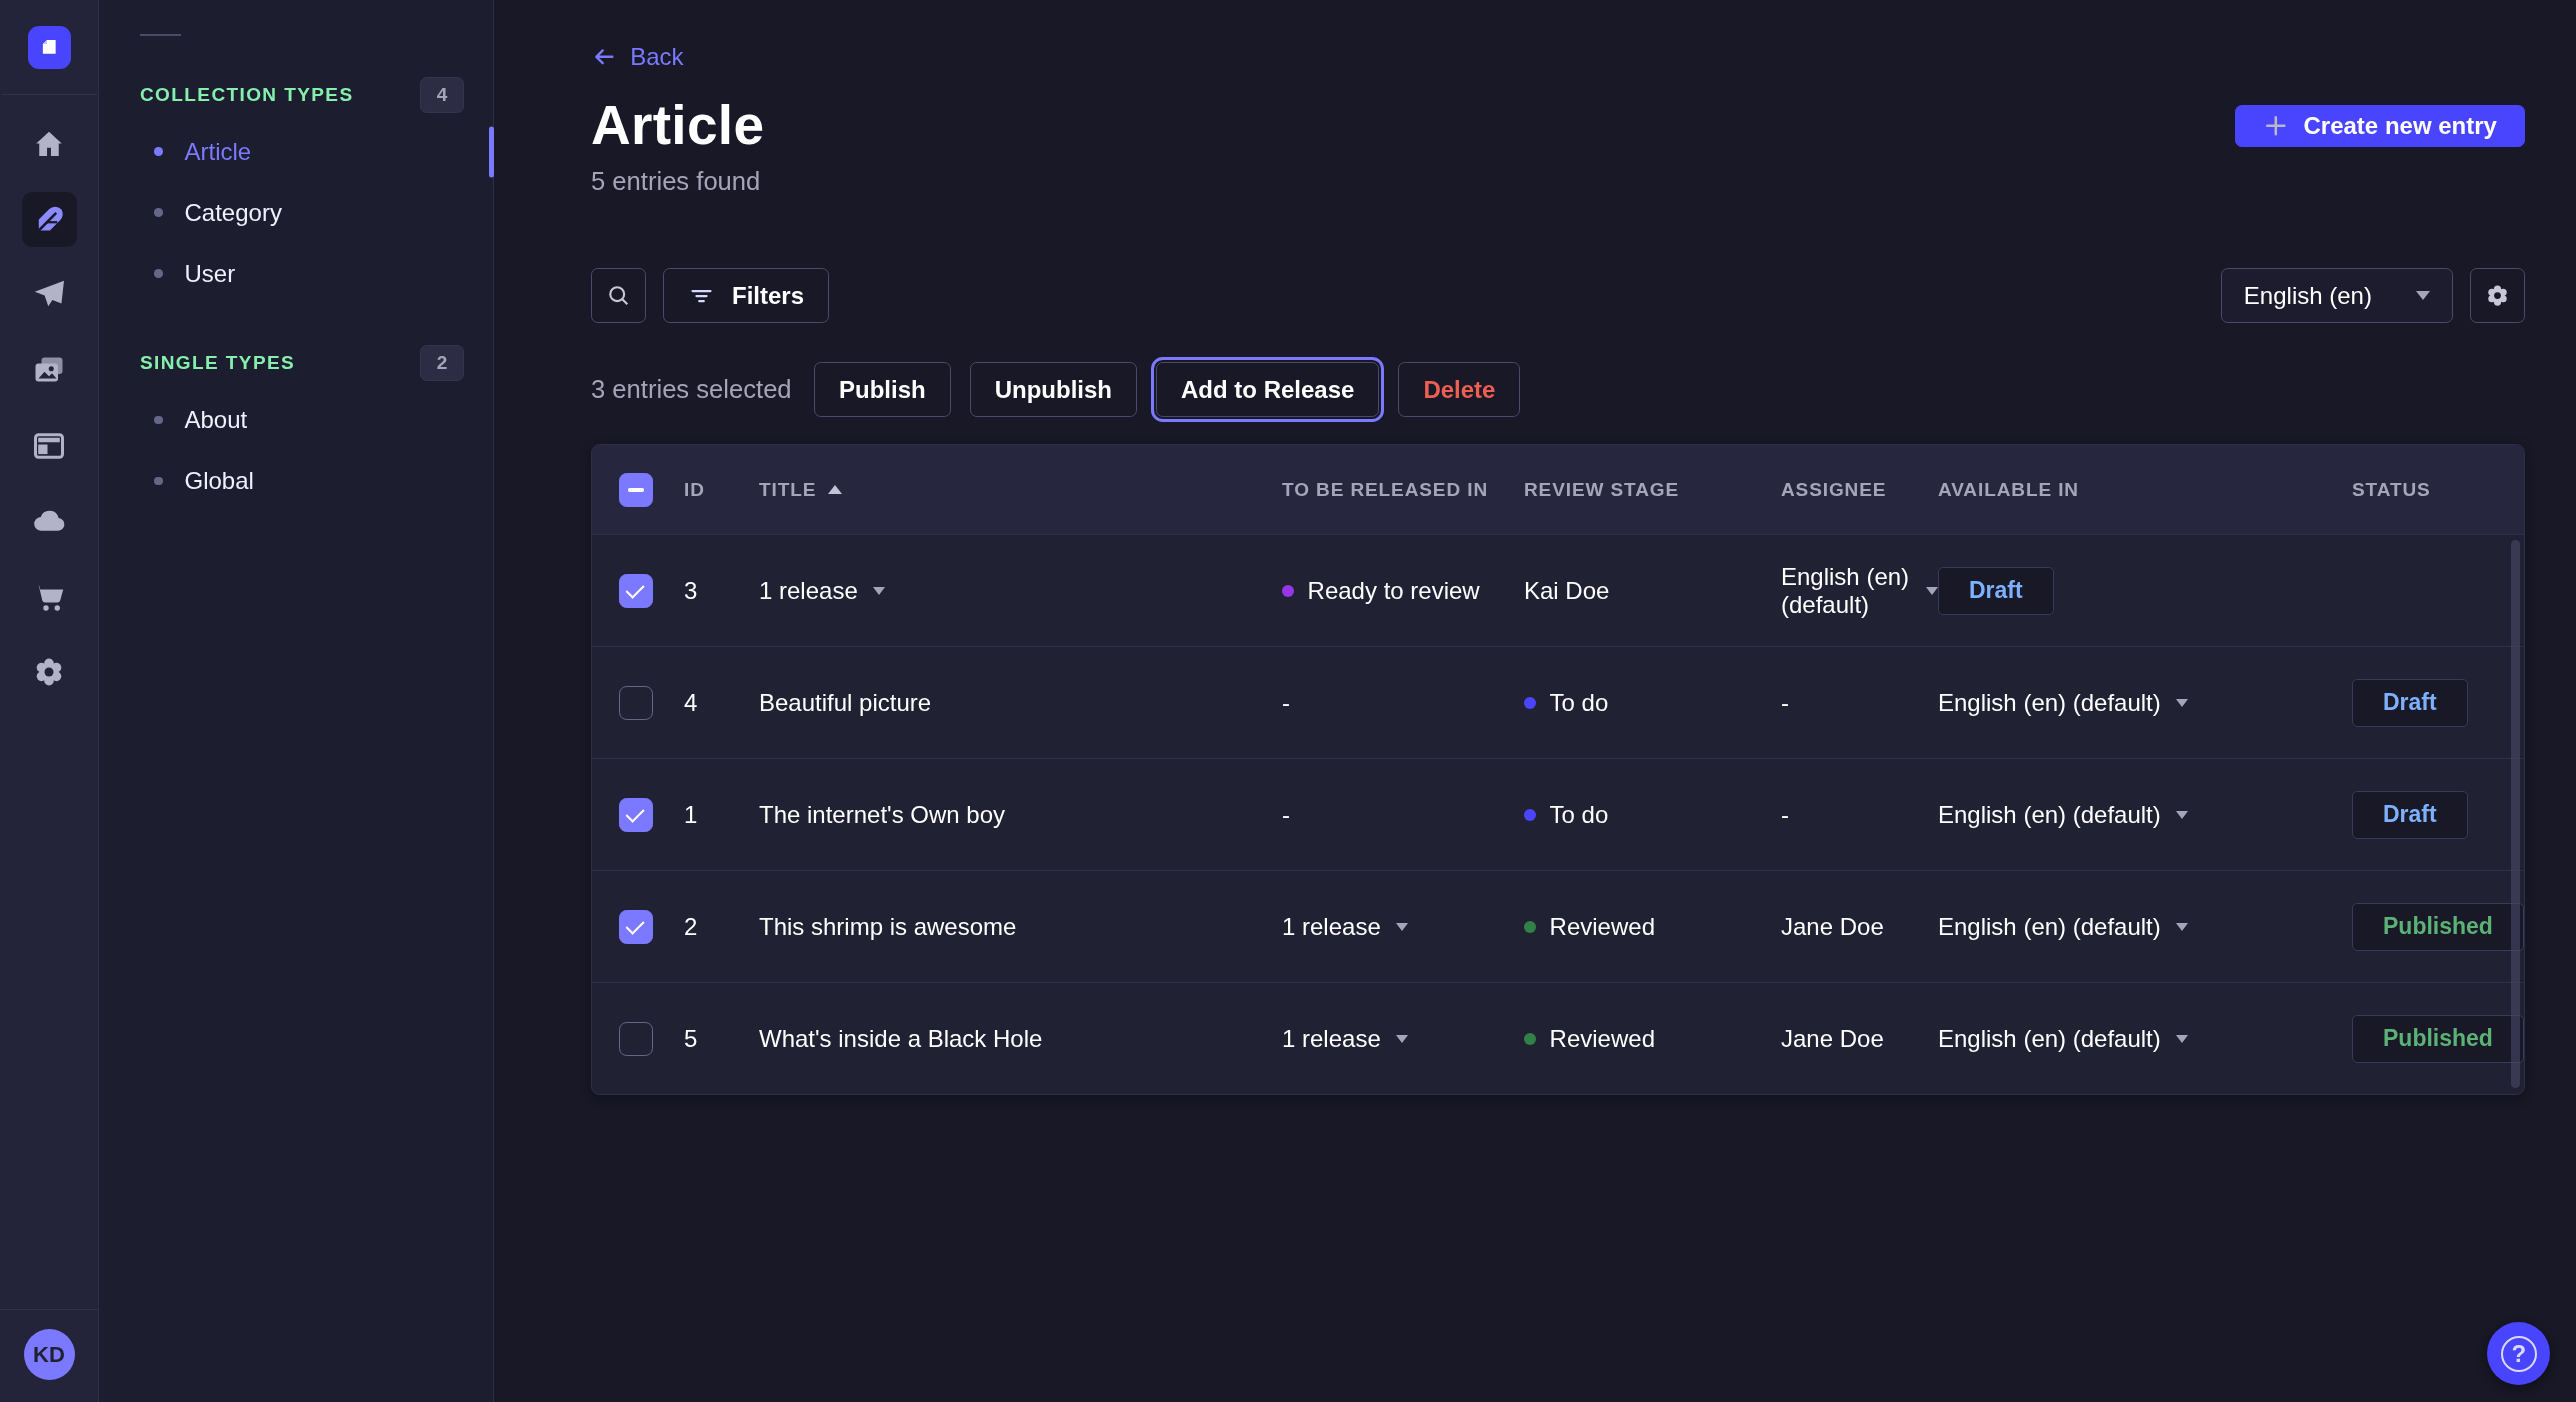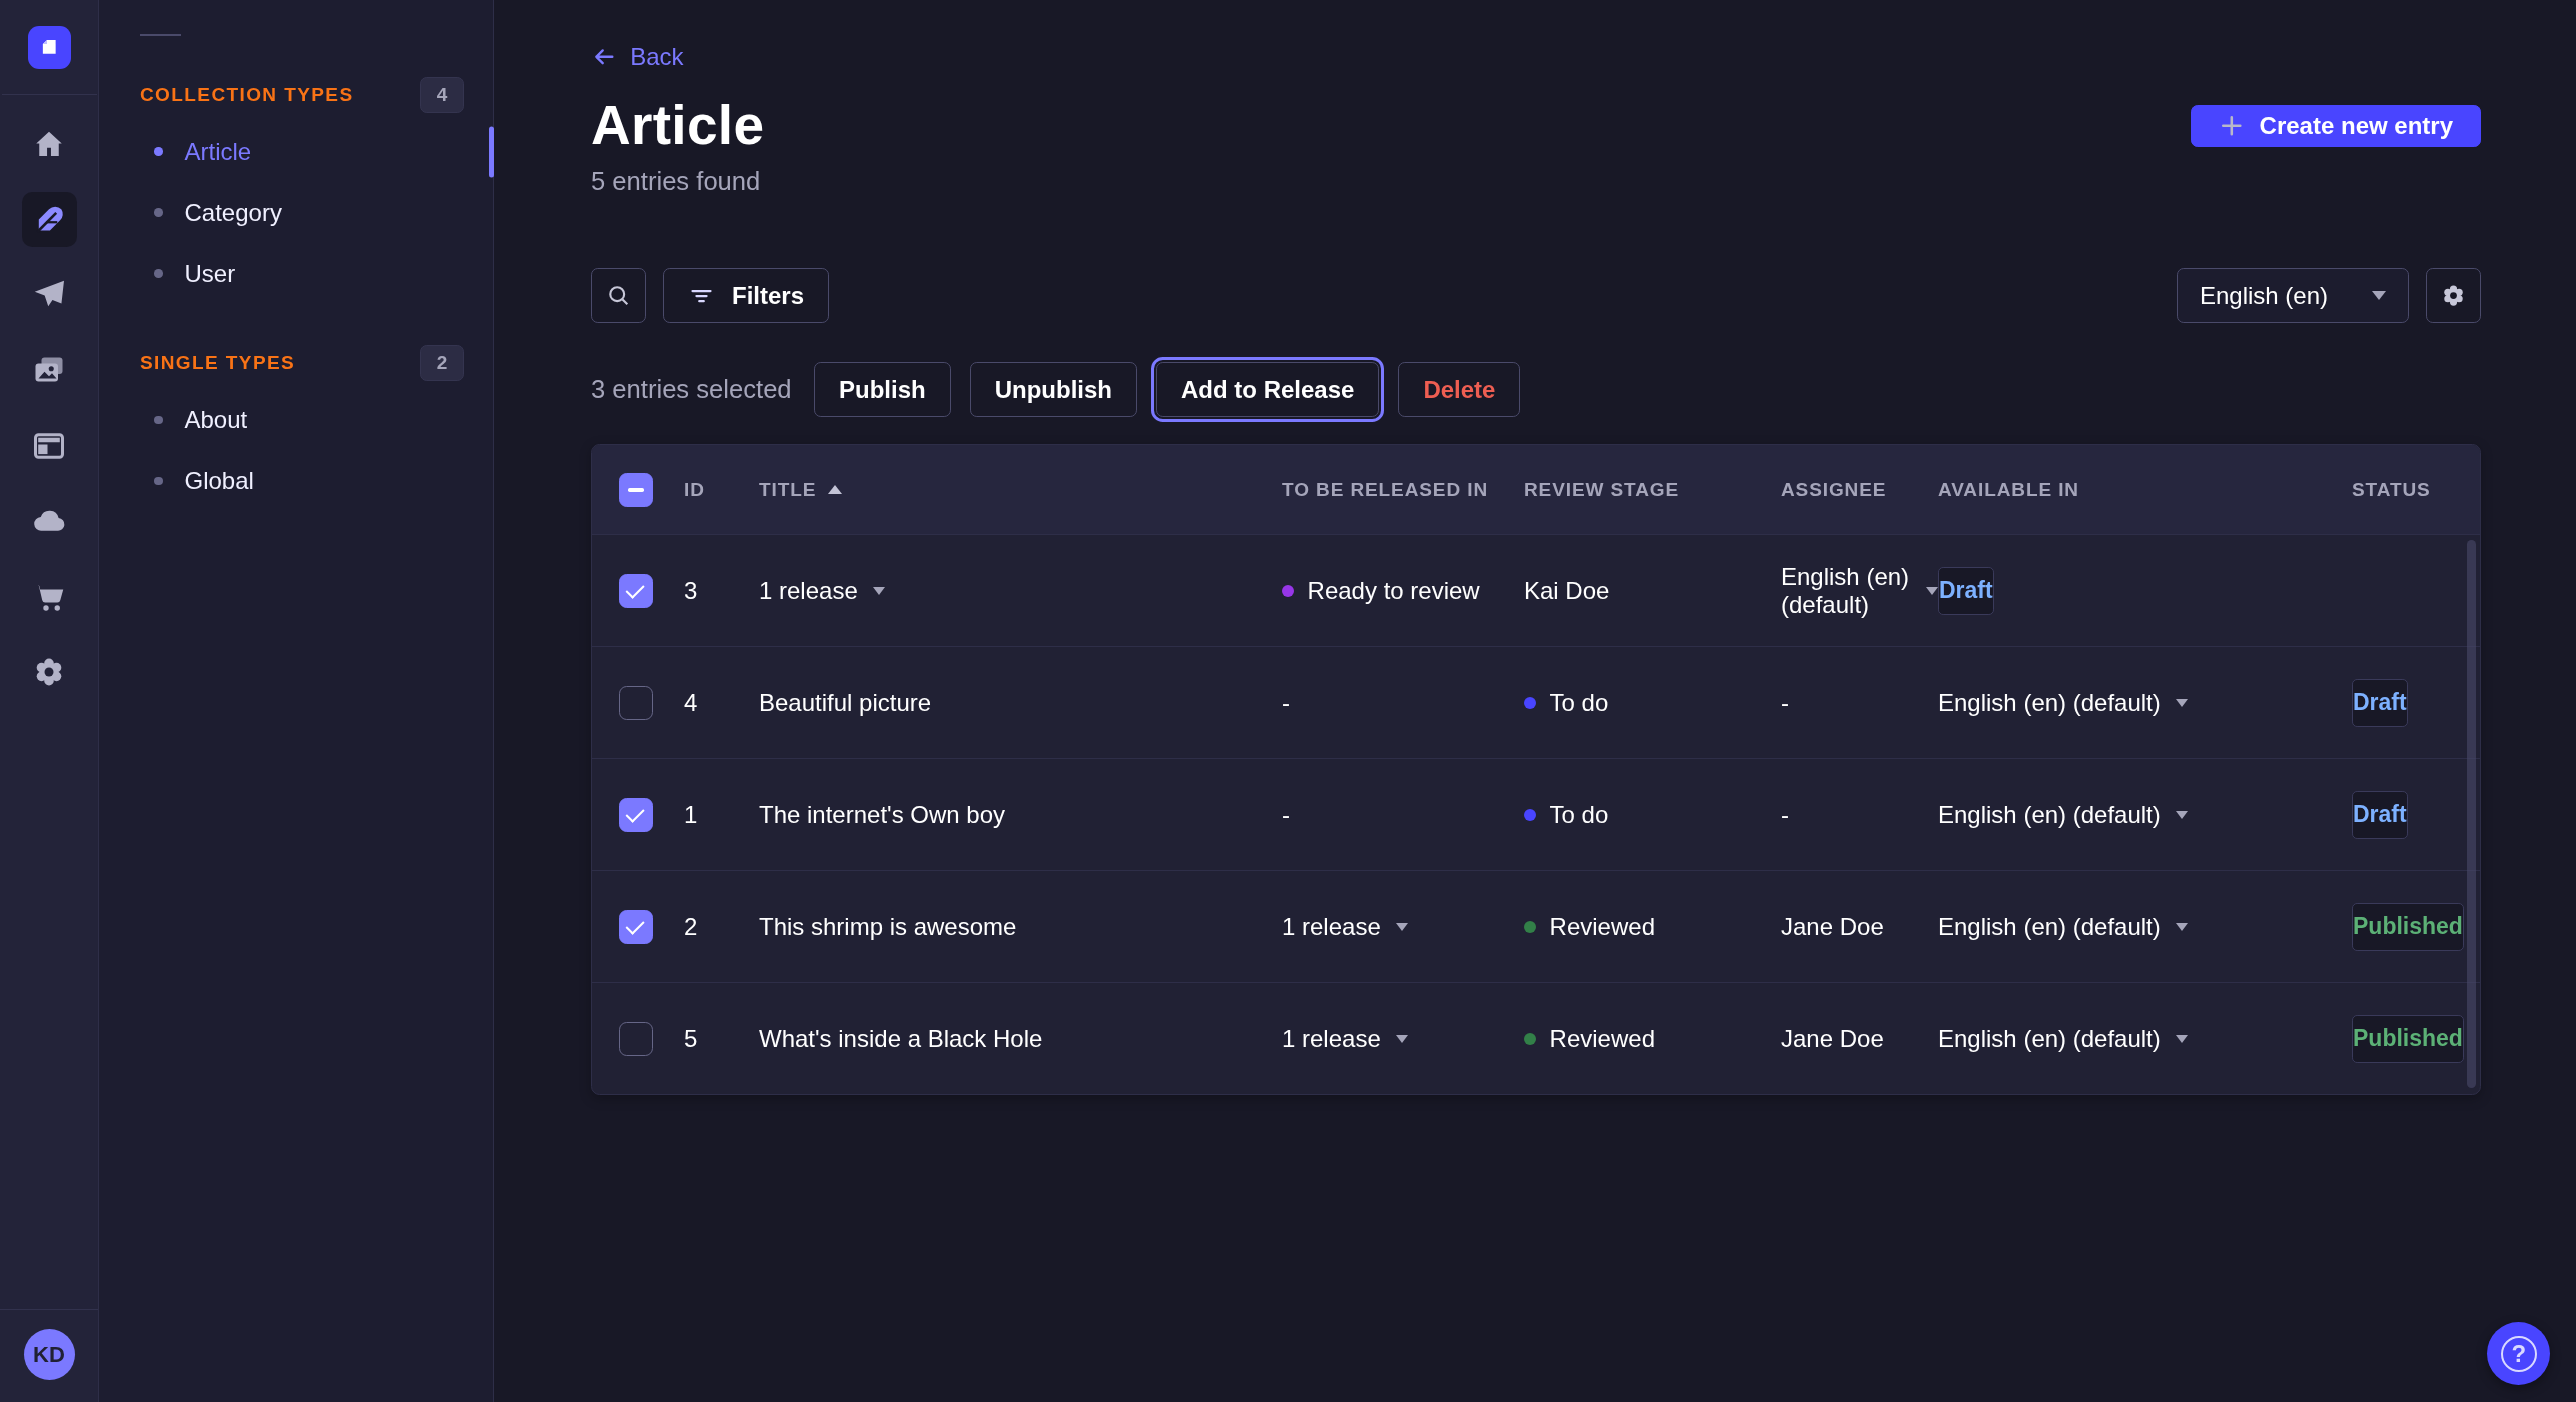--- a/index.html
+++ b/index.html
@@ -29,21 +29,21 @@
   .subnav {
     width:395px; background:#1d1d30; border-right:0.9px solid #2e2e48; flex-shrink:0;
     position:relative; display:flex; flex-direction:column;
   }
   .subnav-title-row { display:flex; align-items:center; justify-content:space-between; padding:31px 32px 0 41px; }
   .subnav-title { font-size:31px; font-weight:700; letter-spacing:0.2px; }
   .subnav-search-btn { width:49px; height:49px; border:0.9px solid #4a4a6a; background:transparent; border-radius:8.5px;
     display:flex; align-items:center; justify-content:center; cursor:pointer; }
   .subnav-divider { width:41px; height:1.7px; background:#4a4a6a; margin:34px 0 0 41px; }
   .section-header { display:flex; align-items:center; justify-content:space-between; padding:0 29px 0 41px; margin-top:41px; }
-  .section-label { font-size:19px; font-weight:700; letter-spacing:1.4px; color:#f97316; }
+  .section-label { font-size:19px; font-weight:700; letter-spacing:1.4px; color:#86efac; }
   .count-badge { min-width:44px; height:36px; padding:0 8.5px; background:#2c2c44; border:0.9px solid #34344f; border-radius:6.8px;
     color:#a5a5ba; font-size:19px; font-weight:600; display:flex; align-items:center; justify-content:center; }
   .nav-list { margin-top:8.5px; display:flex; flex-direction:column; }
   .nav-item { position:relative; height:61px; display:flex; align-items:center; gap:22px; padding-left:55px;
     font-size:24px; color:#f0f0ff; cursor:pointer; }
   .nav-item .bullet { width:8.5px; height:8.5px; border-radius:50%; background:#666687; flex-shrink:0; }
   .nav-item.active { color:#7b79ff; }
   .nav-item.active .bullet { background:#7b79ff; }
   .nav-item.active::after { content:""; position:absolute; right:-0.9px; top:50%; transform:translateY(-50%);
     width:5.1px; height:51px; border-radius:3.4px; background:#7b79ff; }
@@ -86,21 +86,21 @@
     display:flex; align-items:center; justify-content:center; cursor:pointer; flex-shrink:0; }
   .checkbox.checked, .checkbox.indeterminate { background:#7b79ff; border-color:#7b79ff; }
   .checkbox.checked::after { content:""; width:15.3px; height:7.7px; border-left:2.6px solid #fff; border-bottom:2.6px solid #fff;
     transform:rotate(-45deg) translate(0.9px,-1.7px); }
   .checkbox.indeterminate::after { content:""; width:15.3px; height:3.4px; background:#fff; border-radius:1.7px; }
   .sort-arrow { width:0; height:0; border-left:7.7px solid transparent; border-right:7.7px solid transparent; border-bottom:9.4px solid #c3c3d6; }
   .release-cell, .locale-cell { gap:15.3px; cursor:pointer; }
   .release-cell .caret-down, .locale-cell .caret-down { border-top-width:8.5px; border-left-width:6.8px; border-right-width:6.8px; }
   .stage-cell { gap:13.6px; }
   .stage-dot { width:12px; height:12px; border-radius:50%; flex-shrink:0; }
-  .status-badge { display:inline-flex; align-items:center; height:48px; padding:0 0; border:0.9px solid #3a3a5a;
+  .status-badge { display:inline-flex; align-items:center; height:48px; padding:0 30px; border:0.9px solid #3a3a5a;
     background:#181826; border-radius:5.1px; font-size:23px; font-weight:600; }
   .table-scrollbar { position:absolute; right:4.3px; top:95px; bottom:6.8px; width:8.5px; background:#4a4a6a; opacity:.6; border-radius:5.1px; }
 
   
   .help-fab { position:fixed; right:25.6px; bottom:17px; width:63px; height:63px; border-radius:50%; background:#4945ff;
     display:flex; align-items:center; justify-content:center; cursor:pointer; box-shadow:0 3.4px 10.2px rgba(0,0,0,.35); }
   .help-ring { width:36px; height:36px; border:2.6px solid #d9d8ff; border-radius:50%; display:flex; align-items:center; justify-content:center;
     color:#d9d8ff; font-size:24px; font-weight:700; }
 </style>
 </head>

